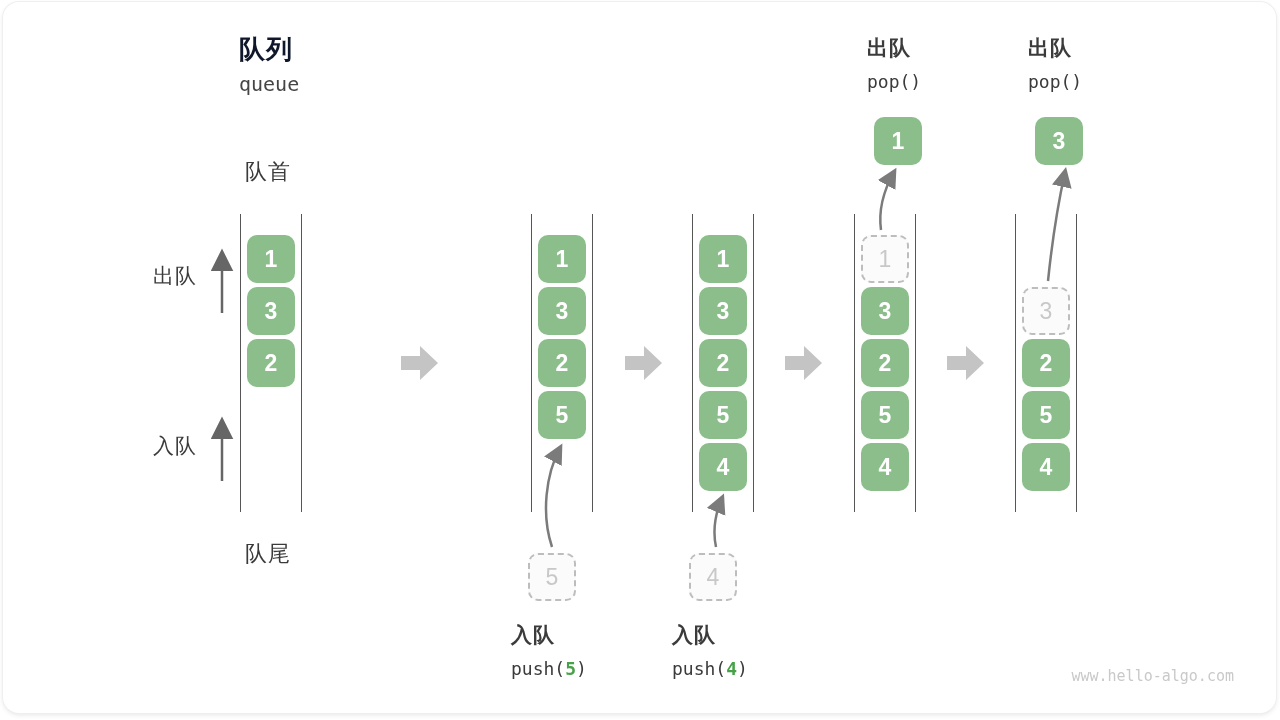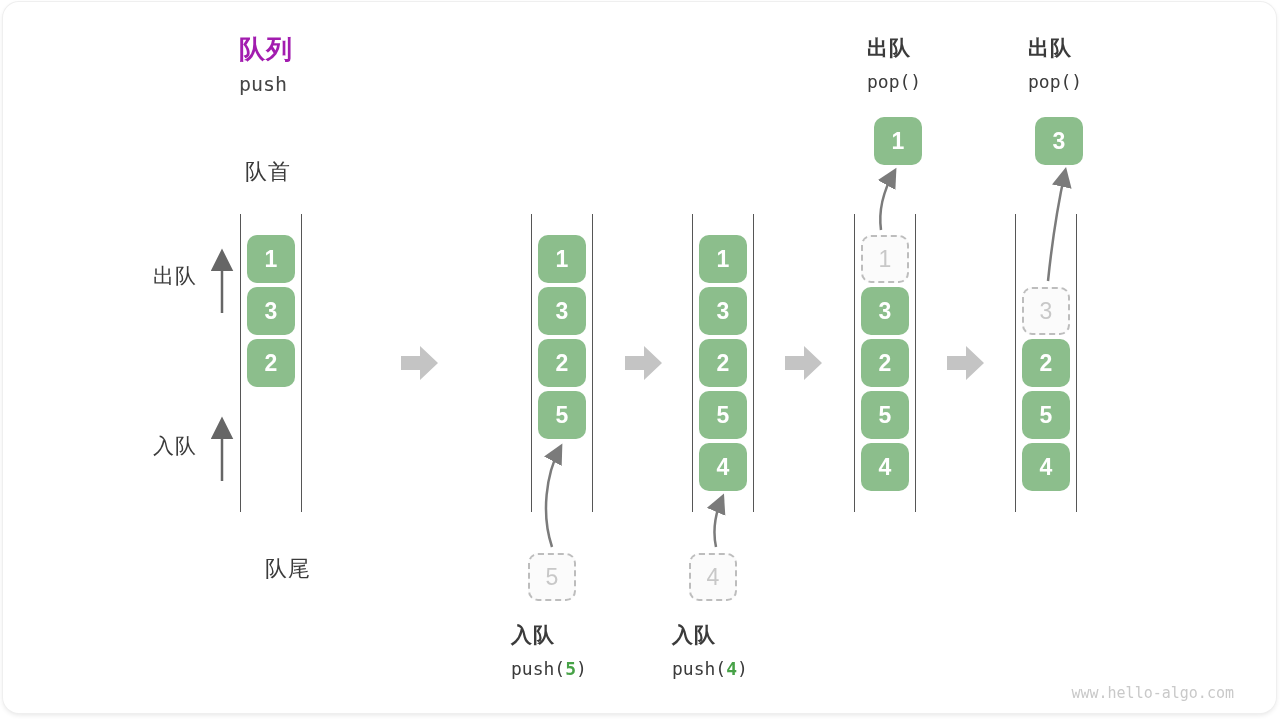--- a/index.html
+++ b/index.html
@@ -9,21 +9,21 @@
   .card {
     position: absolute;
     left: 3px; top: 2px; width: 1273px; height: 711px;
     background: #ffffff;
     border-radius: 16px;
     box-shadow: 0 0 0 1px #efefef, 0 2px 5px rgba(0,0,0,0.10);
   }
 
   .title-zh {
     position: absolute; left: 236px; top: 30px;
-    font-size: 26px; font-weight: 700; color: #a21caf;
+    font-size: 26px; font-weight: 700; color: #0f172a;
     letter-spacing: 1px;
   }
   .title-en {
     position: absolute; left: 236px; top: 70px;
     font-size: 20px; color: #454545;
     font-family: "DejaVu Sans Mono", "Liberation Mono", monospace;
   }
 
   .zh-label {
     position: absolute; font-size: 22px; font-weight: 400; color: #3B3B3B;
@@ -50,37 +50,37 @@
 
   .op-group { position: absolute; white-space: nowrap; }
   .op-zh { font-size: 21px; font-weight: 700; color: #3B3B3B; letter-spacing: 1px; }
   .op-code {
     margin-top: 9px; font-size: 18px; color: #3B3B3B;
     font-family: "DejaVu Sans Mono", "Liberation Mono", monospace;
   }
   .op-code .green-val { color: #47A247; font-weight: 700; }
 
   .watermark {
-    position: absolute; right: 42px; bottom: 11px;
+    position: absolute; right: 42px; bottom: 28px;
     font-size: 15px; color: #C9C9C9;
     font-family: "DejaVu Sans Mono", "Liberation Mono", monospace;
   }
 
   svg.layer { position: absolute; left: 0; top: 0; width: 1280px; height: 720px; pointer-events: none; }
 </style>
 </head>
 <body>
 
 <div class="card">
 
   <div class="title-zh">队列</div>
-  <div class="title-en">push</div>
+  <div class="title-en">queue</div>
 
   <div class="zh-label" style="left:242px; top:155px;">队首</div>
-  <div class="zh-label" style="left:242px; top:552px;margin-left:20px;">队尾</div>
+  <div class="zh-label" style="left:242px; top:537px;">队尾</div>
   <div class="zh-label" style="left:150px; top:260px; font-size:21px;">出队</div>
   <div class="zh-label" style="left:150px; top:430px; font-size:21px;">入队</div>
 
   <svg class="layer">
     <defs>
       <marker id="head-gray" markerWidth="9" markerHeight="9" refX="6" refY="4" orient="auto">
         <path d="M0,0 L8,4 L0,8 Z" fill="#7B7B7B"></path>
       </marker>
       <marker id="head-dark" markerWidth="10" markerHeight="10" refX="6" refY="4.5" orient="auto">
         <path d="M0,0 L9,4.5 L0,9 Z" fill="#666666"></path>

